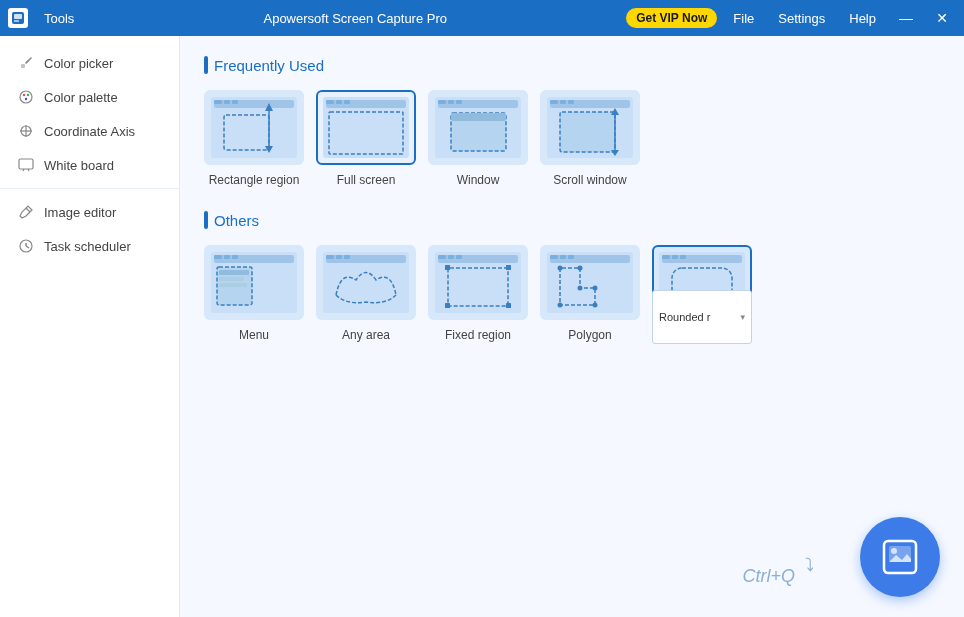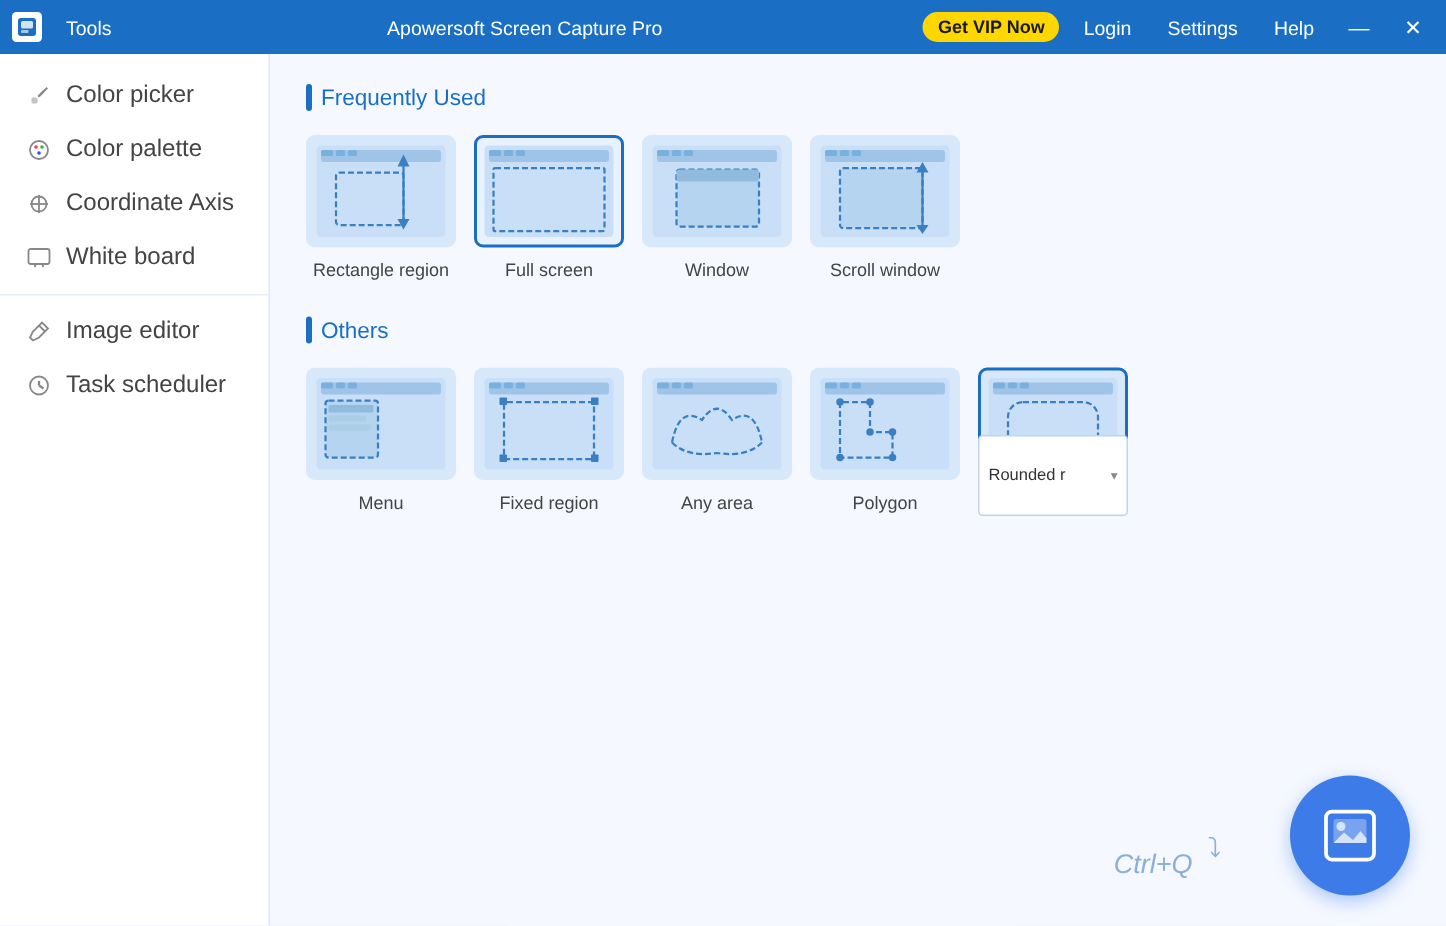--- a/index.html
+++ b/index.html
@@ -87,21 +87,21 @@
       flex-direction: column;
       padding-top: 10px;
       flex-shrink: 0;
     }
     .sidebar-item {
       display: flex;
       align-items: center;
       gap: 10px;
       padding: 9px 18px;
       cursor: pointer;
-      font-size: 16px;
+      font-size: 13px;
       color: #444;
     }
     .sidebar-icon {
       width: 16px; height: 16px;
       flex-shrink: 0;
     }
     .sidebar-divider {
       height: 1px;
       background: #e8eef5;
       margin: 6px 0;
@@ -250,21 +250,21 @@
     </svg>
   </div>
   <div class="titlebar-menu">
     <div class="titlebar-menu-item">File</div>
     <div class="titlebar-menu-item">Tools</div>
     <div class="titlebar-menu-item">Used</div>
   </div>
   <div class="titlebar-title">Apowersoft Screen Capture Pro</div>
   <div class="titlebar-right">
     <div class="vip-btn">Get VIP Now</div>
-    <div class="titlebar-action">Login</div>
+    <div class="titlebar-action">File</div>
     <div class="titlebar-action">Settings</div>
     <div class="titlebar-action">Help</div>
     <div class="win-btn minimize">—</div>
     <div class="win-btn close">✕</div>
   </div>
 </div>
 
 <div class="main-layout">
 
   <div class="sidebar">
@@ -440,45 +440,45 @@
       </div>
 
       <div class="capture-item">
         <div class="capture-thumb">
           <svg class="thumb-svg" viewBox="0 0 90 65" fill="none">
             <rect x="2" y="2" width="86" height="61" rx="3" fill="#c8dff7"></rect>
             <rect x="5" y="5" width="80" height="8" rx="2" fill="#a0c4e8"></rect>
             <rect x="5" y="5" width="8" height="4" rx="1" fill="#7ab0dd"></rect>
             <rect x="15" y="5" width="6" height="4" rx="1" fill="#7ab0dd"></rect>
             <rect x="23" y="5" width="6" height="4" rx="1" fill="#7ab0dd"></rect>
+
+            <path d="M15 45 Q20 20 35 30 Q45 15 55 30 Q70 20 75 45" stroke="#3a7fc1" stroke-width="1.5" fill="none" stroke-dasharray="4 2"></path>
+            <path d="M15 45 Q25 55 45 52 Q65 55 75 45" stroke="#3a7fc1" stroke-width="1.5" fill="none" stroke-dasharray="4 2"></path>
+          </svg>
+        </div>
+        <span class="capture-label">Any area</span>
+      </div>
+
+      <div class="capture-item">
+        <div class="capture-thumb">
+          <svg class="thumb-svg" viewBox="0 0 90 65" fill="none">
+            <rect x="2" y="2" width="86" height="61" rx="3" fill="#c8dff7"></rect>
+            <rect x="5" y="5" width="80" height="8" rx="2" fill="#a0c4e8"></rect>
+            <rect x="5" y="5" width="8" height="4" rx="1" fill="#7ab0dd"></rect>
+            <rect x="15" y="5" width="6" height="4" rx="1" fill="#7ab0dd"></rect>
+            <rect x="23" y="5" width="6" height="4" rx="1" fill="#7ab0dd"></rect>
             <rect x="15" y="18" width="60" height="38" rx="2" fill="none" stroke="#3a7fc1" stroke-width="1.5" stroke-dasharray="4 2"></rect>
 
             <rect x="12" y="15" width="5" height="5" rx="0.5" fill="#3a7fc1"></rect>
             <rect x="73" y="15" width="5" height="5" rx="0.5" fill="#3a7fc1"></rect>
             <rect x="12" y="53" width="5" height="5" rx="0.5" fill="#3a7fc1"></rect>
             <rect x="73" y="53" width="5" height="5" rx="0.5" fill="#3a7fc1"></rect>
           </svg>
         </div>
         <span class="capture-label">Fixed region</span>
-      </div>
-
-      <div class="capture-item">
-        <div class="capture-thumb">
-          <svg class="thumb-svg" viewBox="0 0 90 65" fill="none">
-            <rect x="2" y="2" width="86" height="61" rx="3" fill="#c8dff7"></rect>
-            <rect x="5" y="5" width="80" height="8" rx="2" fill="#a0c4e8"></rect>
-            <rect x="5" y="5" width="8" height="4" rx="1" fill="#7ab0dd"></rect>
-            <rect x="15" y="5" width="6" height="4" rx="1" fill="#7ab0dd"></rect>
-            <rect x="23" y="5" width="6" height="4" rx="1" fill="#7ab0dd"></rect>
-
-            <path d="M15 45 Q20 20 35 30 Q45 15 55 30 Q70 20 75 45" stroke="#3a7fc1" stroke-width="1.5" fill="none" stroke-dasharray="4 2"></path>
-            <path d="M15 45 Q25 55 45 52 Q65 55 75 45" stroke="#3a7fc1" stroke-width="1.5" fill="none" stroke-dasharray="4 2"></path>
-          </svg>
-        </div>
-        <span class="capture-label">Any area</span>
       </div>
 
       <div class="capture-item">
         <div class="capture-thumb">
           <svg class="thumb-svg" viewBox="0 0 90 65" fill="none">
             <rect x="2" y="2" width="86" height="61" rx="3" fill="#c8dff7"></rect>
             <rect x="5" y="5" width="80" height="8" rx="2" fill="#a0c4e8"></rect>
             <rect x="5" y="5" width="8" height="4" rx="1" fill="#7ab0dd"></rect>
             <rect x="15" y="5" width="6" height="4" rx="1" fill="#7ab0dd"></rect>
             <rect x="23" y="5" width="6" height="4" rx="1" fill="#7ab0dd"></rect>

